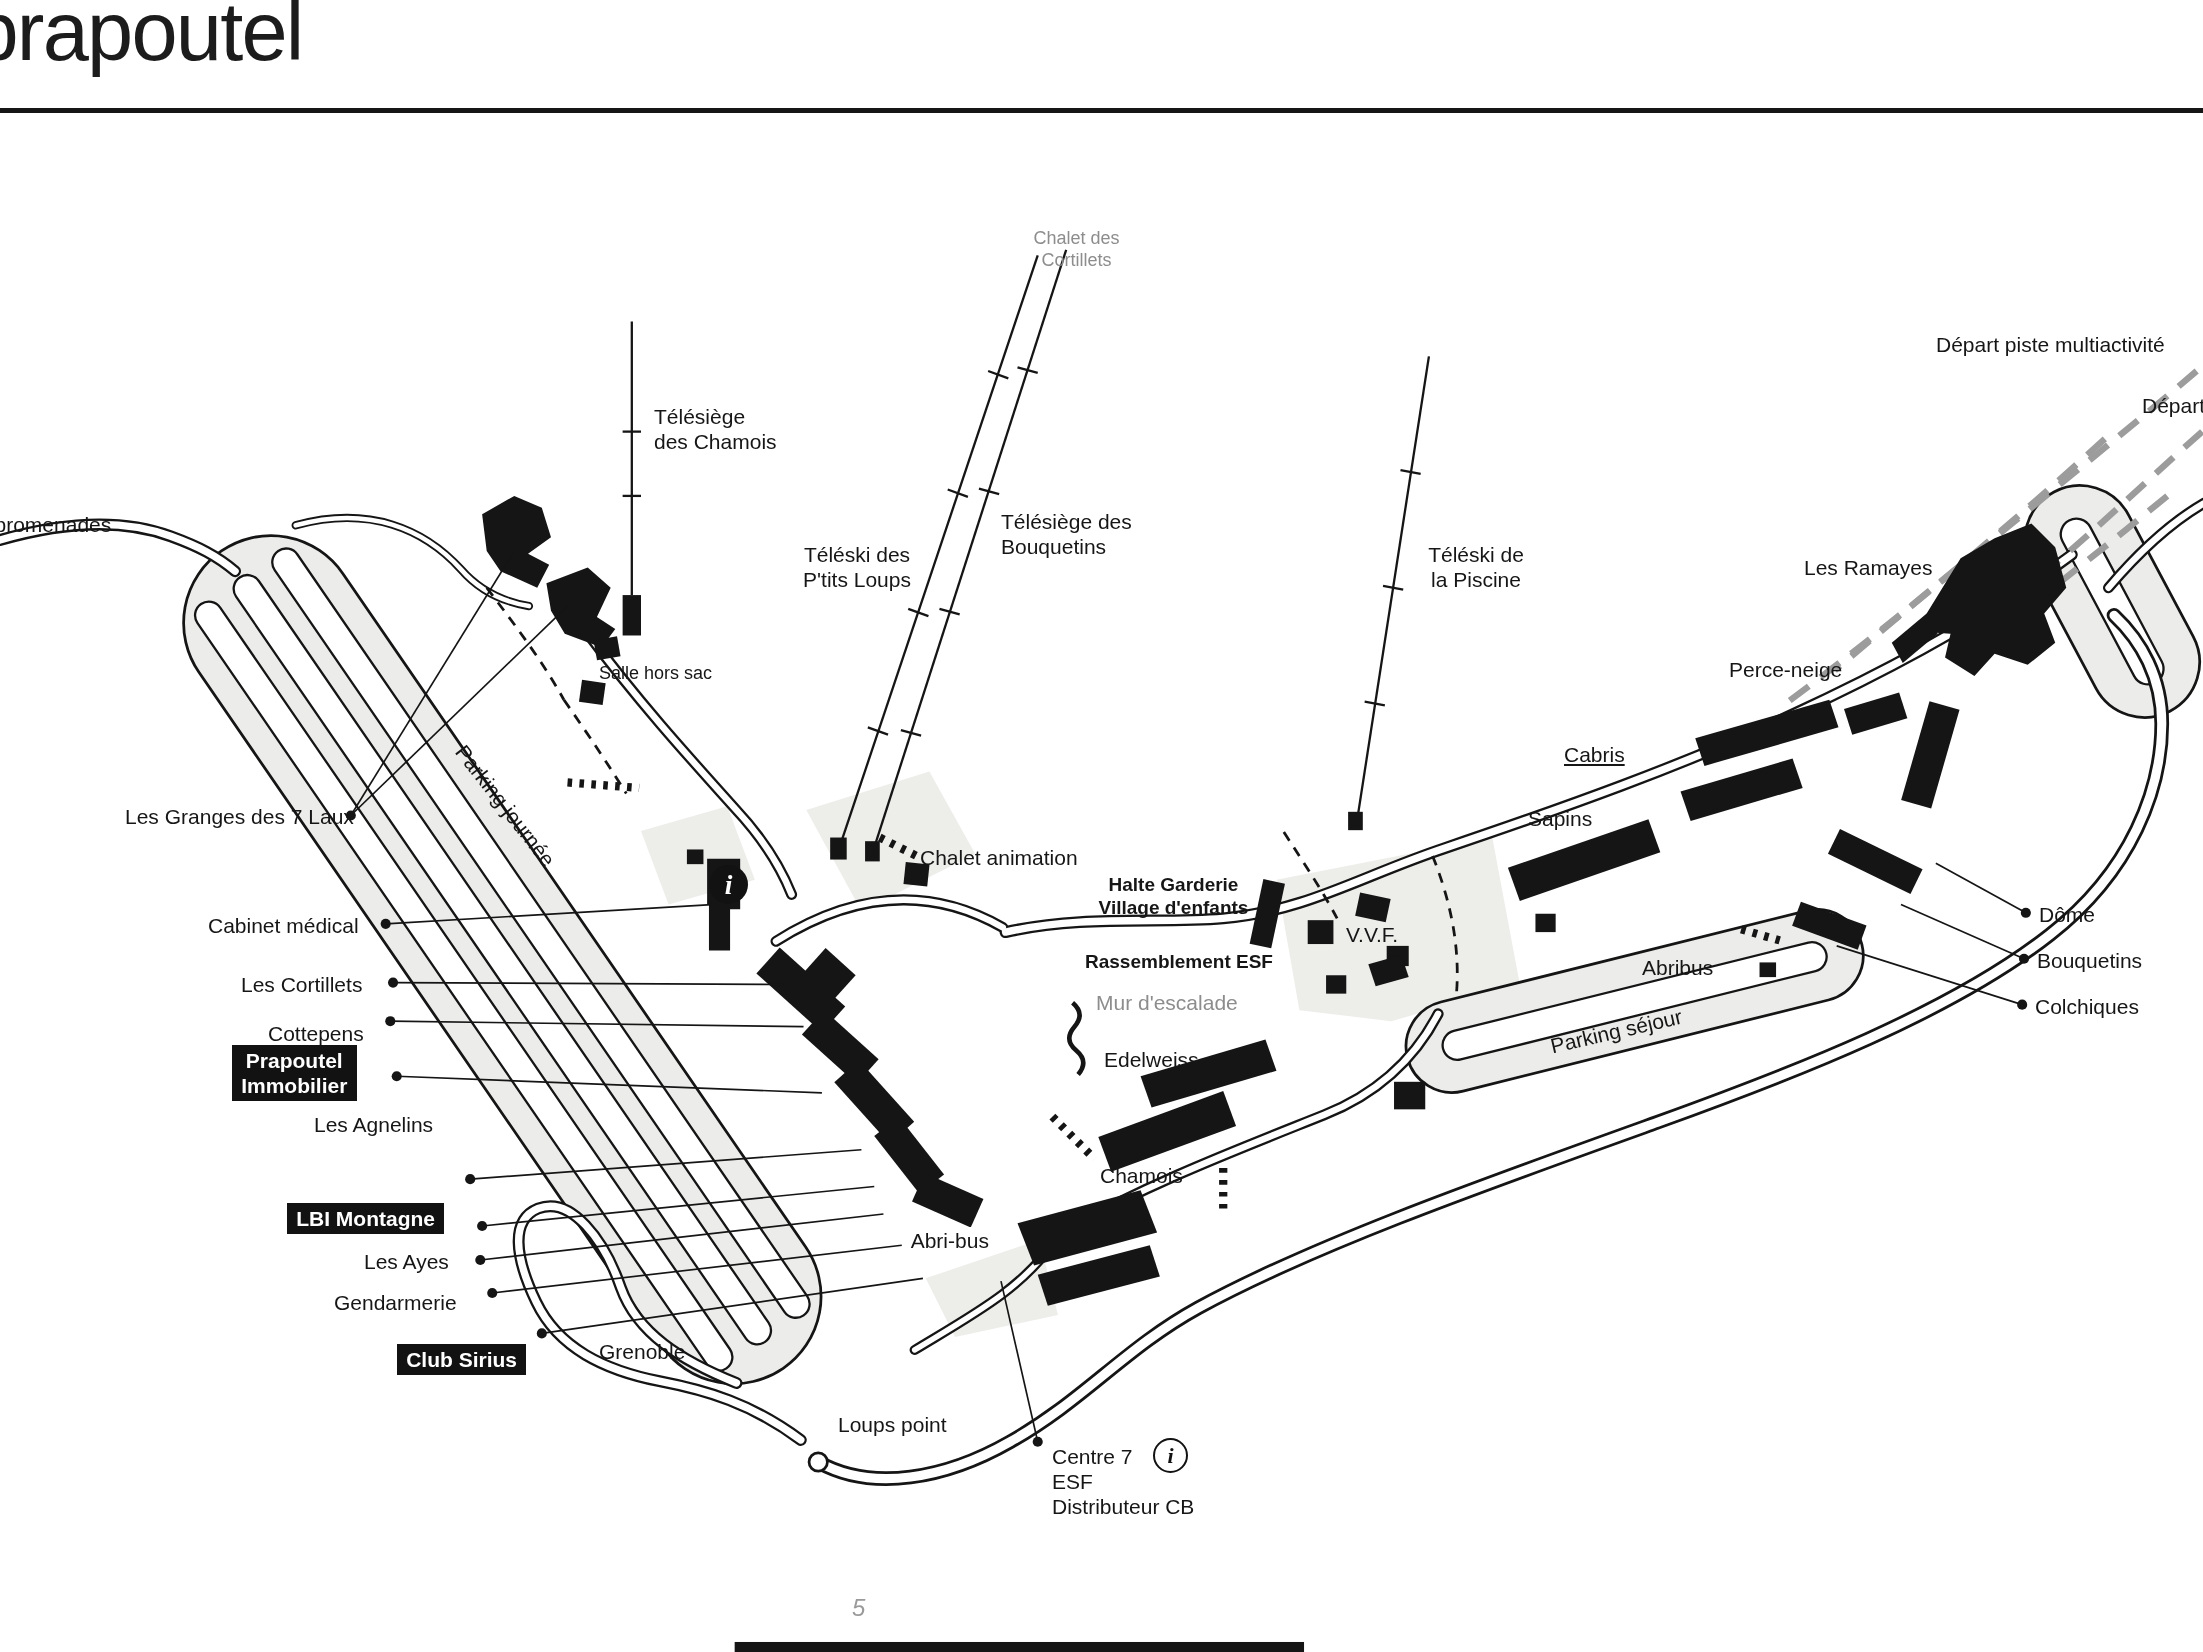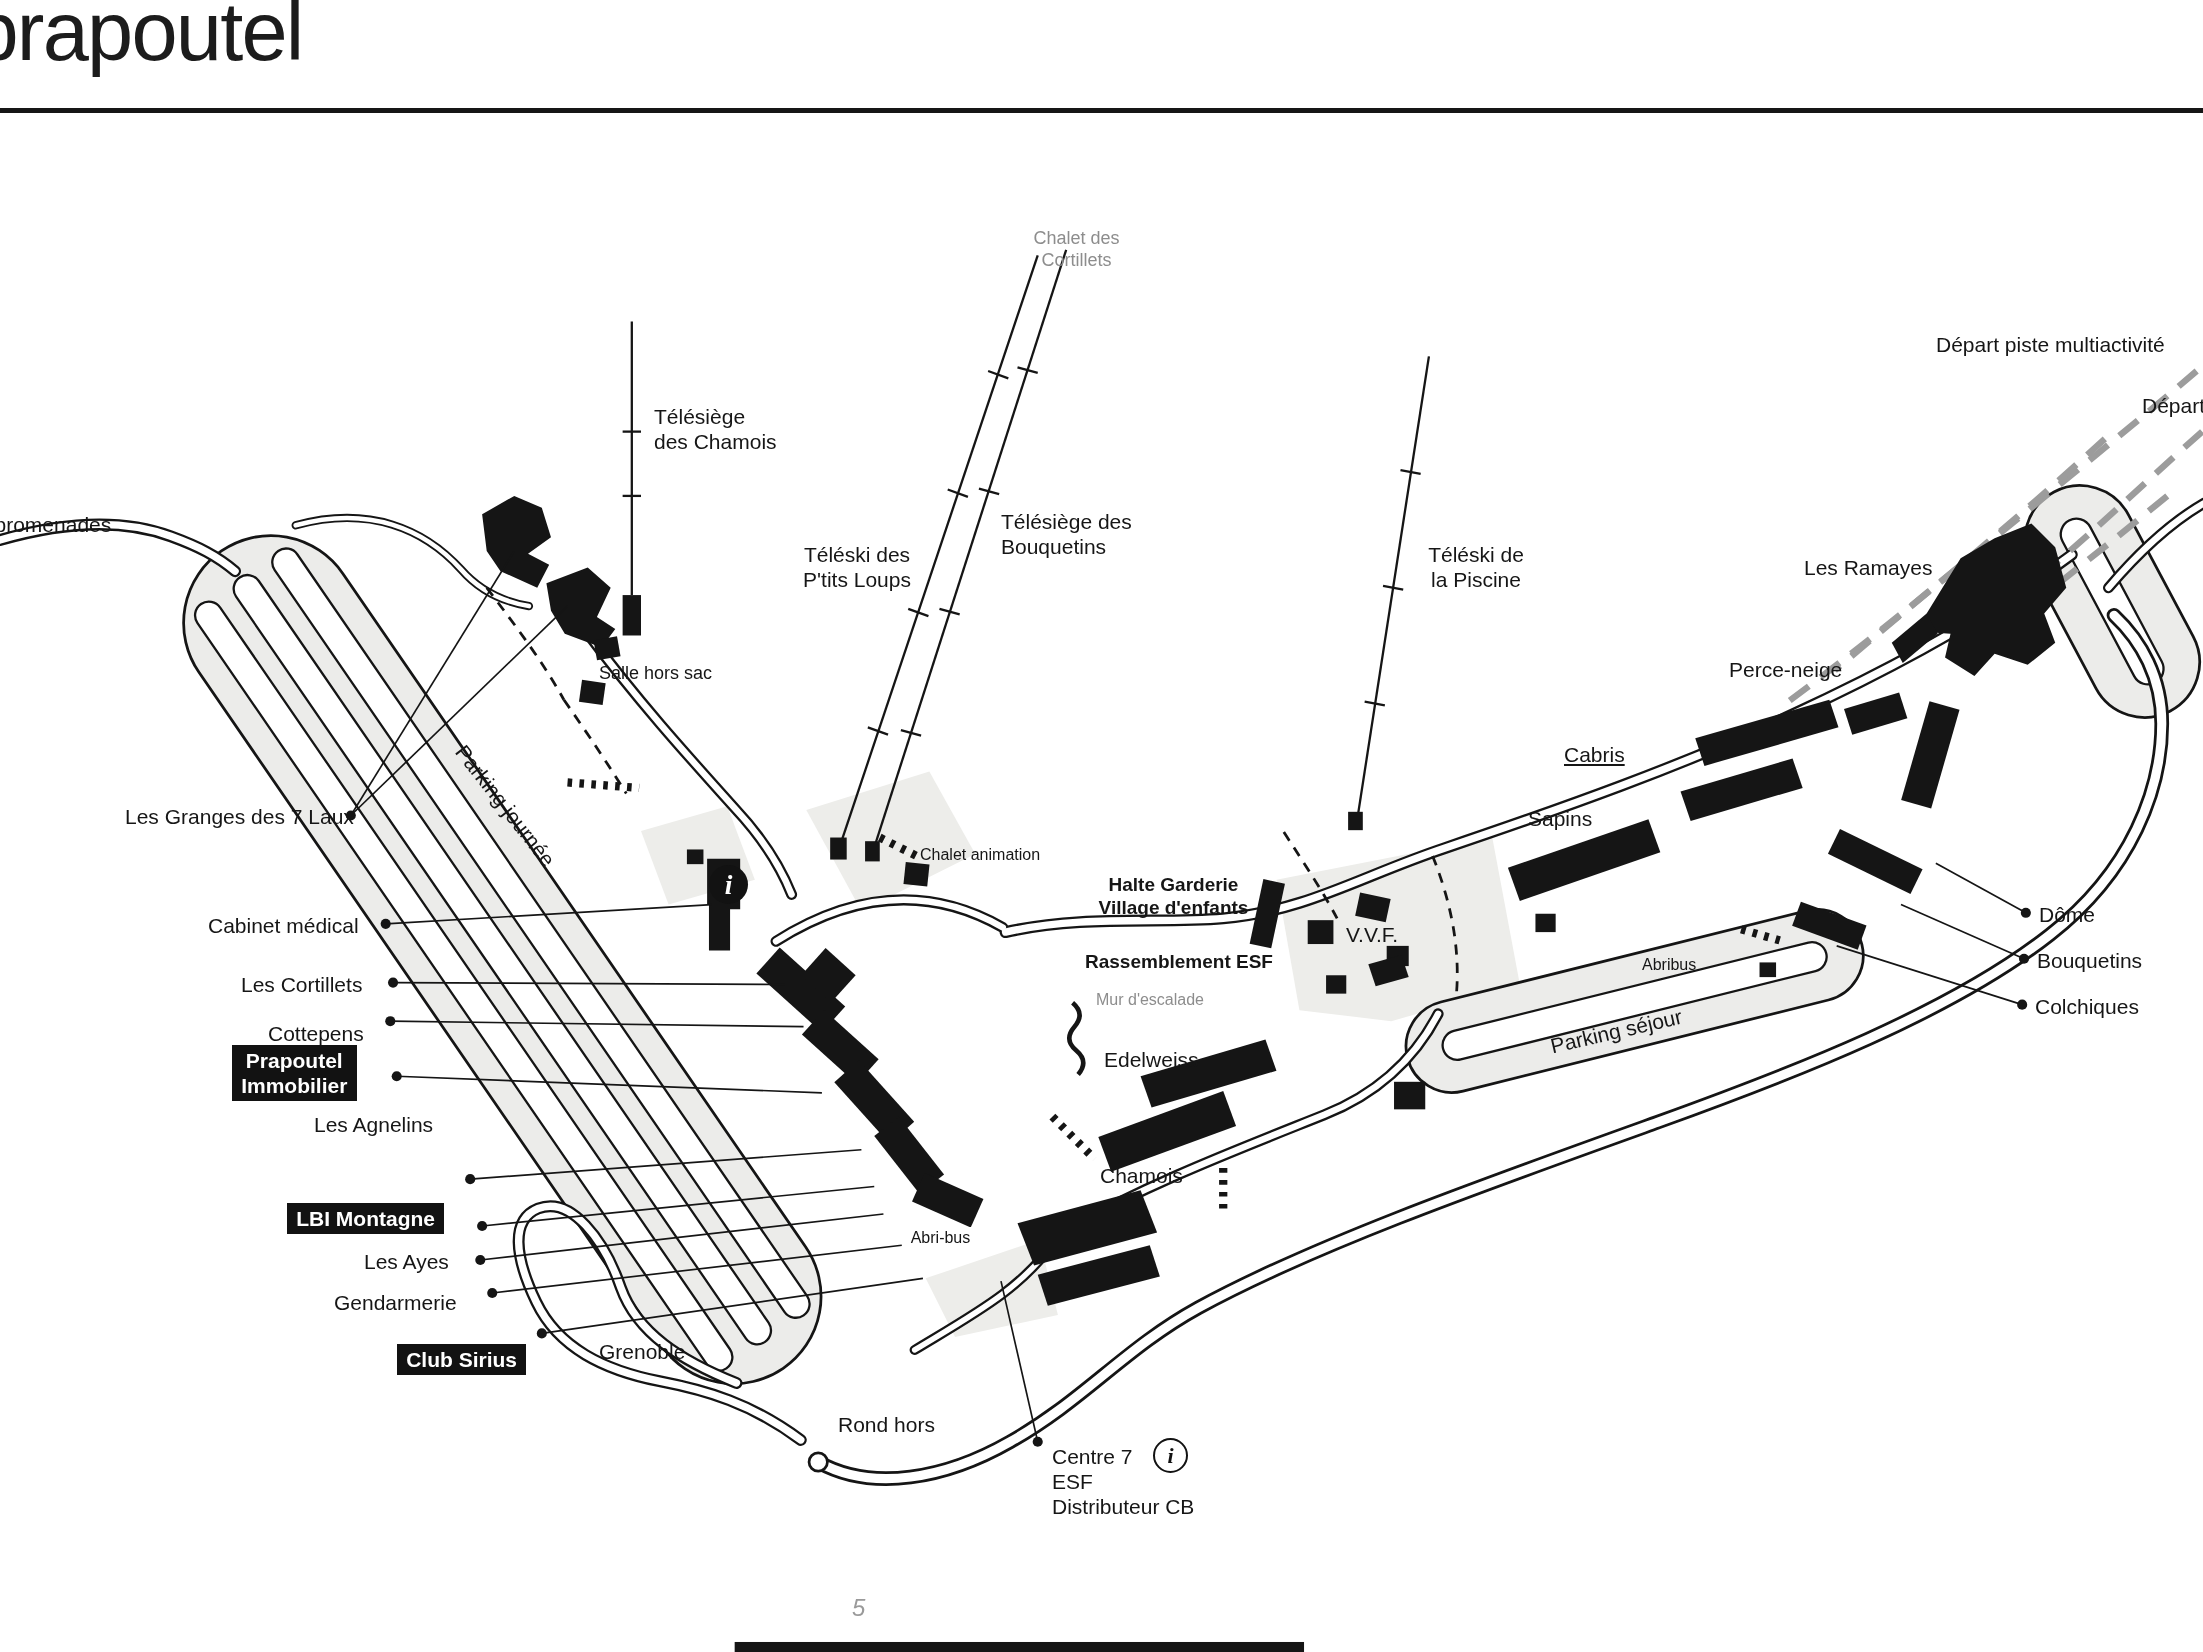--- a/index.html
+++ b/index.html
@@ -4,21 +4,21 @@
 <style>
   html,body{margin:0;padding:0;background:#fff;}
   .screen{position:relative;width:2204px;height:1653px;background:#fff;overflow:hidden;
           font-family:"Liberation Sans", sans-serif;color:#151515;}
   .page-title{position:absolute;left:-27.5px;top:-16.5px;font-size:83px;letter-spacing:-1.8px;color:#1c1c1c;}
   .title-rule{position:absolute;left:0;top:108px;width:2204px;height:4.6px;background:#161616;}
   .map-svg{position:absolute;left:0;top:0;}
   .lbl{position:absolute;font-size:21px;line-height:1.2;white-space:pre-line;color:#161616;}
   .lbl.center{text-align:center;}
   .lbl.tiny{font-size:18px;}
-  .lbl.small{font-size:16px;}
+  .lbl.small{font-size:21px;}
   .lbl.gray{color:#8d8d8d;}
   .lbl.bold{font-weight:bold;font-size:19px;}
   .lbl.box{background:#121212;color:#fff;font-weight:bold;padding:2.8px 9.2px;text-align:center;}
   .lbl.rot{transform-origin:left top;}
   .lbl.whitebg{background:#fff;padding:0.9px 3.7px;}
   .info-badge{position:absolute;width:39px;height:39px;border-radius:50%;background:#121212;color:#fff;
               display:flex;align-items:center;justify-content:center;
               font:bold italic 27.5px "Liberation Serif", serif;}
   .info-badge.outline{width:31px;height:31px;background:#fff;color:#121212;border:2.8px solid #121212;
               font-size:22px;}
@@ -244,21 +244,21 @@
     <div class="lbl" style="left:241px;top:972px;">Les Cortillets</div>
     <div class="lbl" style="left:268px;top:1010px;margin-top:11px;">Cottepens</div>
     <div class="lbl box" style="left:232px;top:1045px;">Prapoutel
 Immobilier</div>
     <div class="lbl" style="left:314px;top:1112px;">Les Agnelins</div>
     <div class="lbl box" style="left:287px;top:1203px;">LBI Montagne</div>
     <div class="lbl" style="left:364px;top:1249px;">Les Ayes</div>
     <div class="lbl" style="left:334px;top:1290px;">Gendarmerie</div>
     <div class="lbl box" style="left:397px;top:1344px;">Club Sirius</div>
     <div class="lbl" style="left:599px;top:1339px;">Grenoble</div>
-    <div class="lbl" style="left:838px;top:1412px;">Rond hors</div>
+    <div class="lbl" style="left:838px;top:1412px;">Loups point</div>
     <div class="lbl" style="left:1052px;top:1429px;margin-top:15px;">Centre 7
 ESF
 Distributeur CB</div>
     <div class="lbl small" style="left:920px;top:845px;">Chalet animation</div>
     <div class="lbl bold center" style="left:1091px;top:874px;width:165px;">Halte Garderie
 Village d'enfants</div>
     <div class="lbl bold" style="left:1085px;top:951px;">Rassemblement ESF</div>
     <div class="lbl small gray" style="left:1096px;top:990px;">Mur d'escalade</div>
     <div class="lbl" style="left:1104px;top:1047px;">Edelweiss</div>
     <div class="lbl" style="left:1100px;top:1163px;">Chamois</div>

